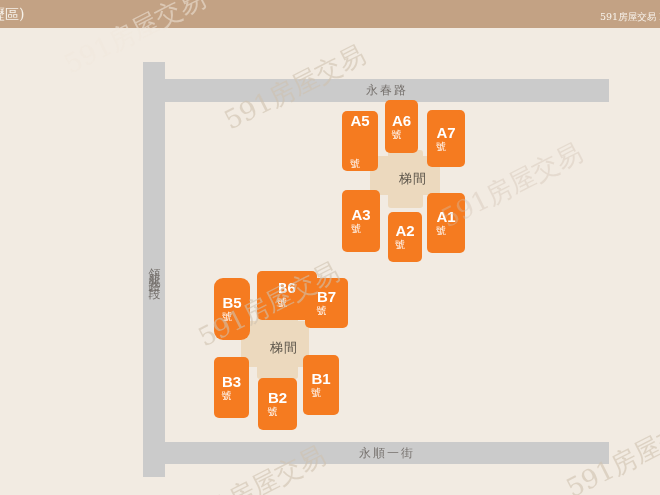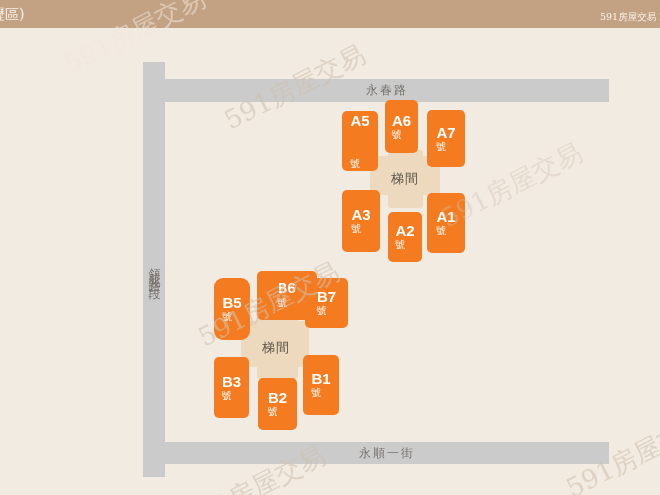--- a/index.html
+++ b/index.html
@@ -38,21 +38,21 @@
     font-family:"DejaVu Serif", serif;
     font-size:12px;color:#76716d;letter-spacing:4px;white-space:nowrap;
   }
   
   .stair{position:absolute;background:#ecd9be;border-radius:3px;z-index:2;}
   .stair-a-h{left:370px;top:156px;width:70px;height:39px;}
   .stair-a-v{left:388px;top:150px;width:35px;height:58px;}
   .stair-b-h{left:241px;top:321px;width:68px;height:46px;}
   .stair-b-v{left:257px;top:315px;width:41px;height:64px;}
   .stair-label{
-    position:absolute;z-index:2;width:44px;text-align:center;
+    position:absolute;z-index:2;width:44px;text-align:right;
     font-family:"DejaVu Serif", serif;
     font-size:13px;color:#5d564b;letter-spacing:1px;
   }
   .stair-label-a{left:383px;top:170px;}
   .stair-label-b{left:254px;top:339px;}
   
   .unit{
     position:absolute;z-index:2;background:#f57b20;border-radius:5px;
     display:flex;flex-direction:column;align-items:center;justify-content:center;
     color:#fff;

